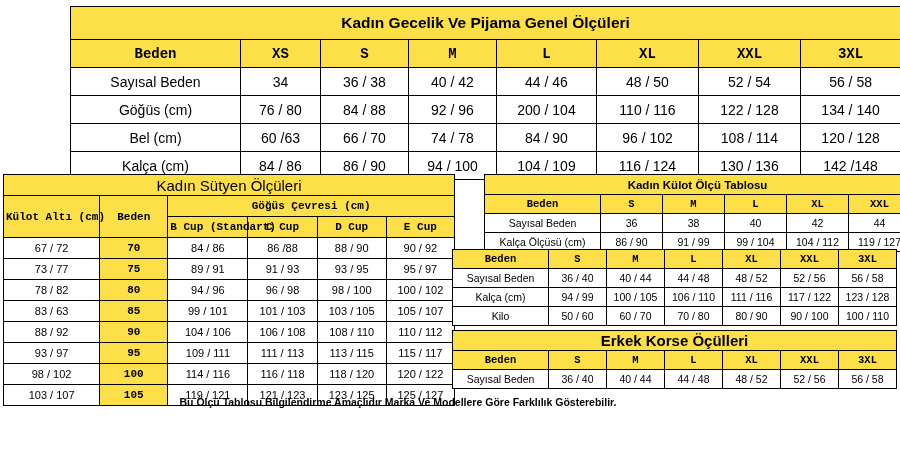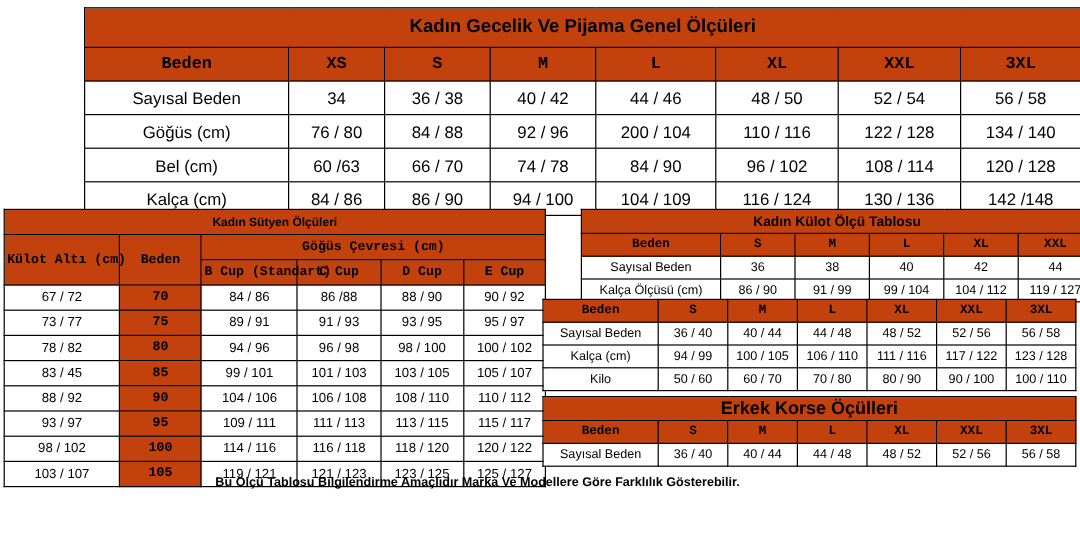--- a/index.html
+++ b/index.html
@@ -25,21 +25,21 @@
   }
   td, th {
     border: 1px solid #000000;
     text-align: center;
     vertical-align: middle;
     padding: 1px 2px;
     font-weight: normal;
     white-space: nowrap;
   }
   .pink {
-    background: #c2410c;
+    background: #fde047;
     margin-top: 20px;
   }
   .white {
     background: #ffffff;
   }
   .bold { font-weight: bold; font-family: Liberation Mono, monospace; }
 
   
   .tbl-main {
     position: absolute;
@@ -65,22 +65,22 @@
     position: absolute;
     left: 3px;
     top: 174px;
     width: 452px;
   }
   .tbl-bra td {
     font-size: 11px;
     height: 18px;
   }
   .tbl-bra .title-cell {
-    font-size: 10px;
-    font-weight: bold;
+    font-size: 15px;
+    font-weight: normal;
     height: 18px;
   }
 
   
   .tbl-panty {
     position: absolute;
     left: 484px;
     top: 174px;
     width: 426px;
   }
@@ -254,21 +254,21 @@
     </tr>
     <tr>
       <td class="white">78 / 82</td>
       <td class="pink bold">80</td>
       <td class="white">94 / 96</td>
       <td class="white">96 / 98</td>
       <td class="white">98 / 100</td>
       <td class="white">100 / 102</td>
     </tr>
     <tr>
-      <td class="white">83 / 45</td>
+      <td class="white">83 / 63</td>
       <td class="pink bold">85</td>
       <td class="white">99 / 101</td>
       <td class="white">101 / 103</td>
       <td class="white">103 / 105</td>
       <td class="white">105 / 107</td>
     </tr>
     <tr>
       <td class="white">88 / 92</td>
       <td class="pink bold">90</td>
       <td class="white">104 / 106</td>

